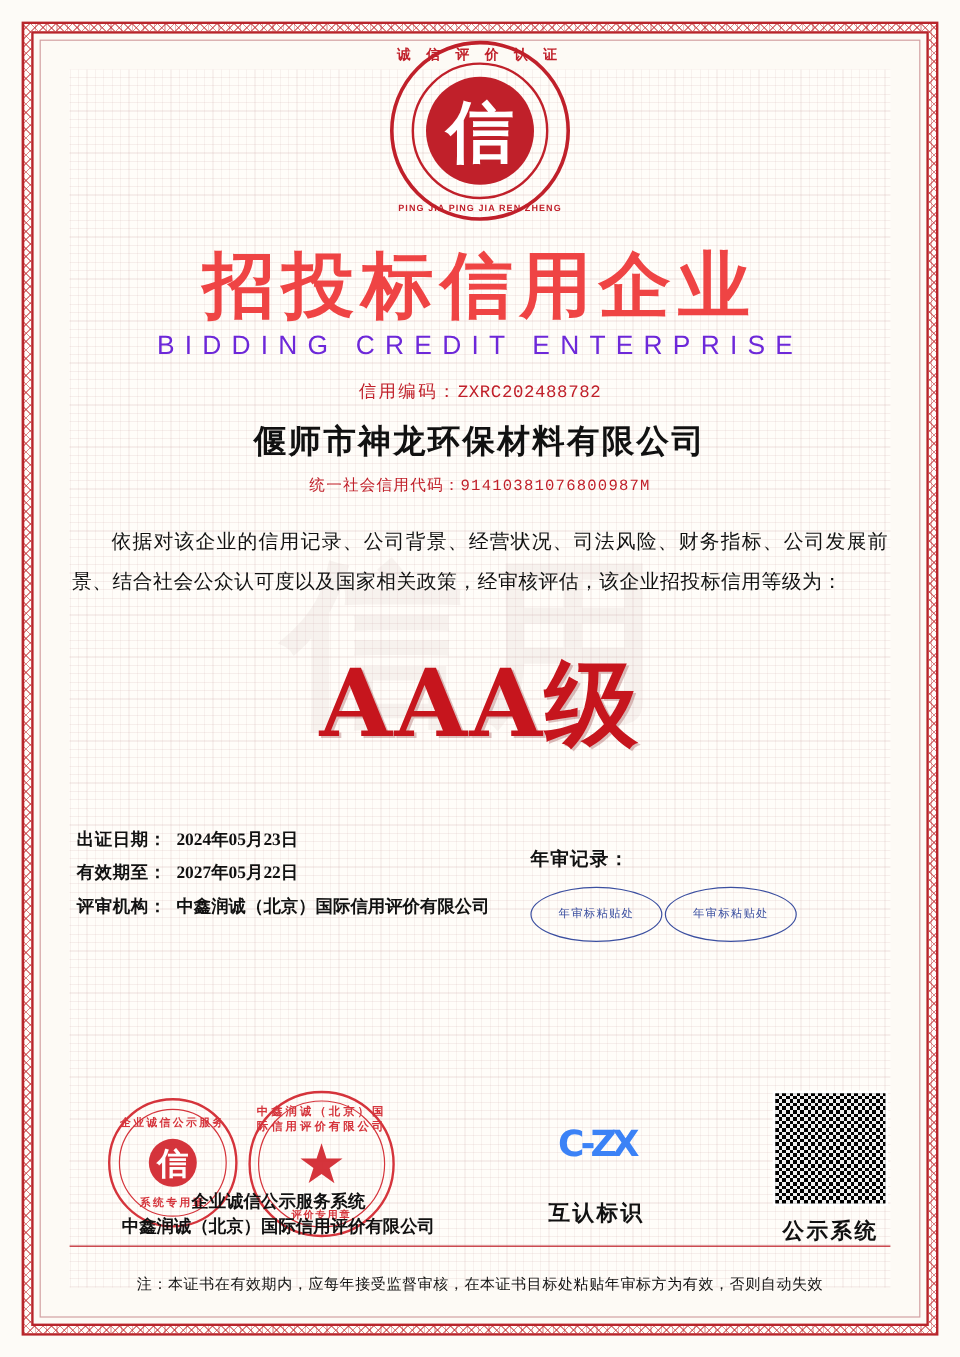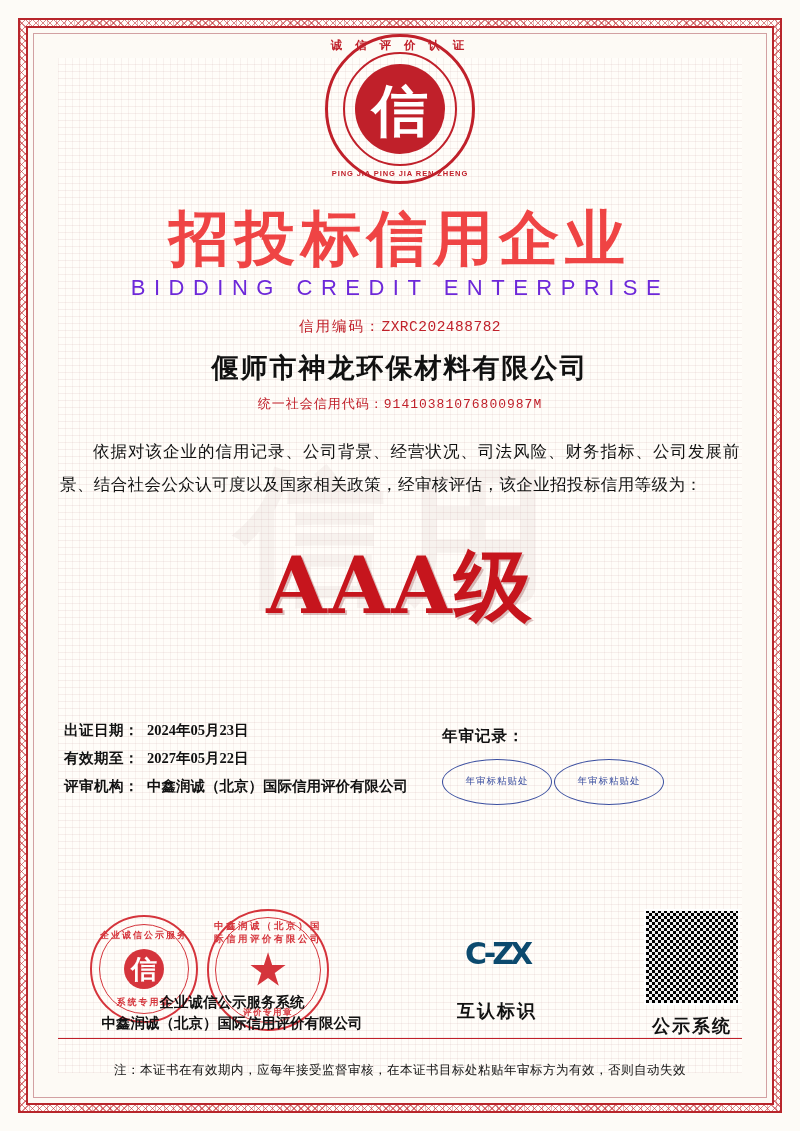--- a/index.html
+++ b/index.html
@@ -213,23 +213,23 @@
     font-size: 78px;
     font-weight: bold;
     color: #c6151d;
     letter-spacing: 2px;
     font-family: "DejaVu Serif", serif;
     text-shadow: 2px 2px 0 rgba(120,10,14,0.25);
   }
 
   
   .info-zone {
-    margin-top: 60px;
+    margin-top: 40px;
     display: flex;
-    align-items: flex-end;
+    align-items: center;
   }
   .info-list {
     width: 400px;
     padding-left: 22px;
     box-sizing: border-box;
   }
   .info-line {
     font-size: 14.5px;
     color: #111;
     margin-bottom: 9px;
@@ -340,21 +340,21 @@
   }
 
   .mutual {
     position: absolute;
     left: 400px; top: 14px;
     width: 110px; text-align: center;
   }
   .mutual .logo {
     width: 96px; height: 60px; margin: 0 auto;
     display: flex; align-items: center; justify-content: center;
-    font-size: 30px; font-weight: bold; color: #0c4a6e;
+    font-size: 30px; font-weight: bold; color: #3b82f6;
     letter-spacing: -4px;
     font-family: "DejaVu Sans", "Liberation Sans", sans-serif;
     border-radius: 6px;
   }
   .mutual .cap, .qr .cap {
     margin-top: 16px;
     font-size: 18px;
     font-weight: bold;
     letter-spacing: 2px;
     color: #111;

